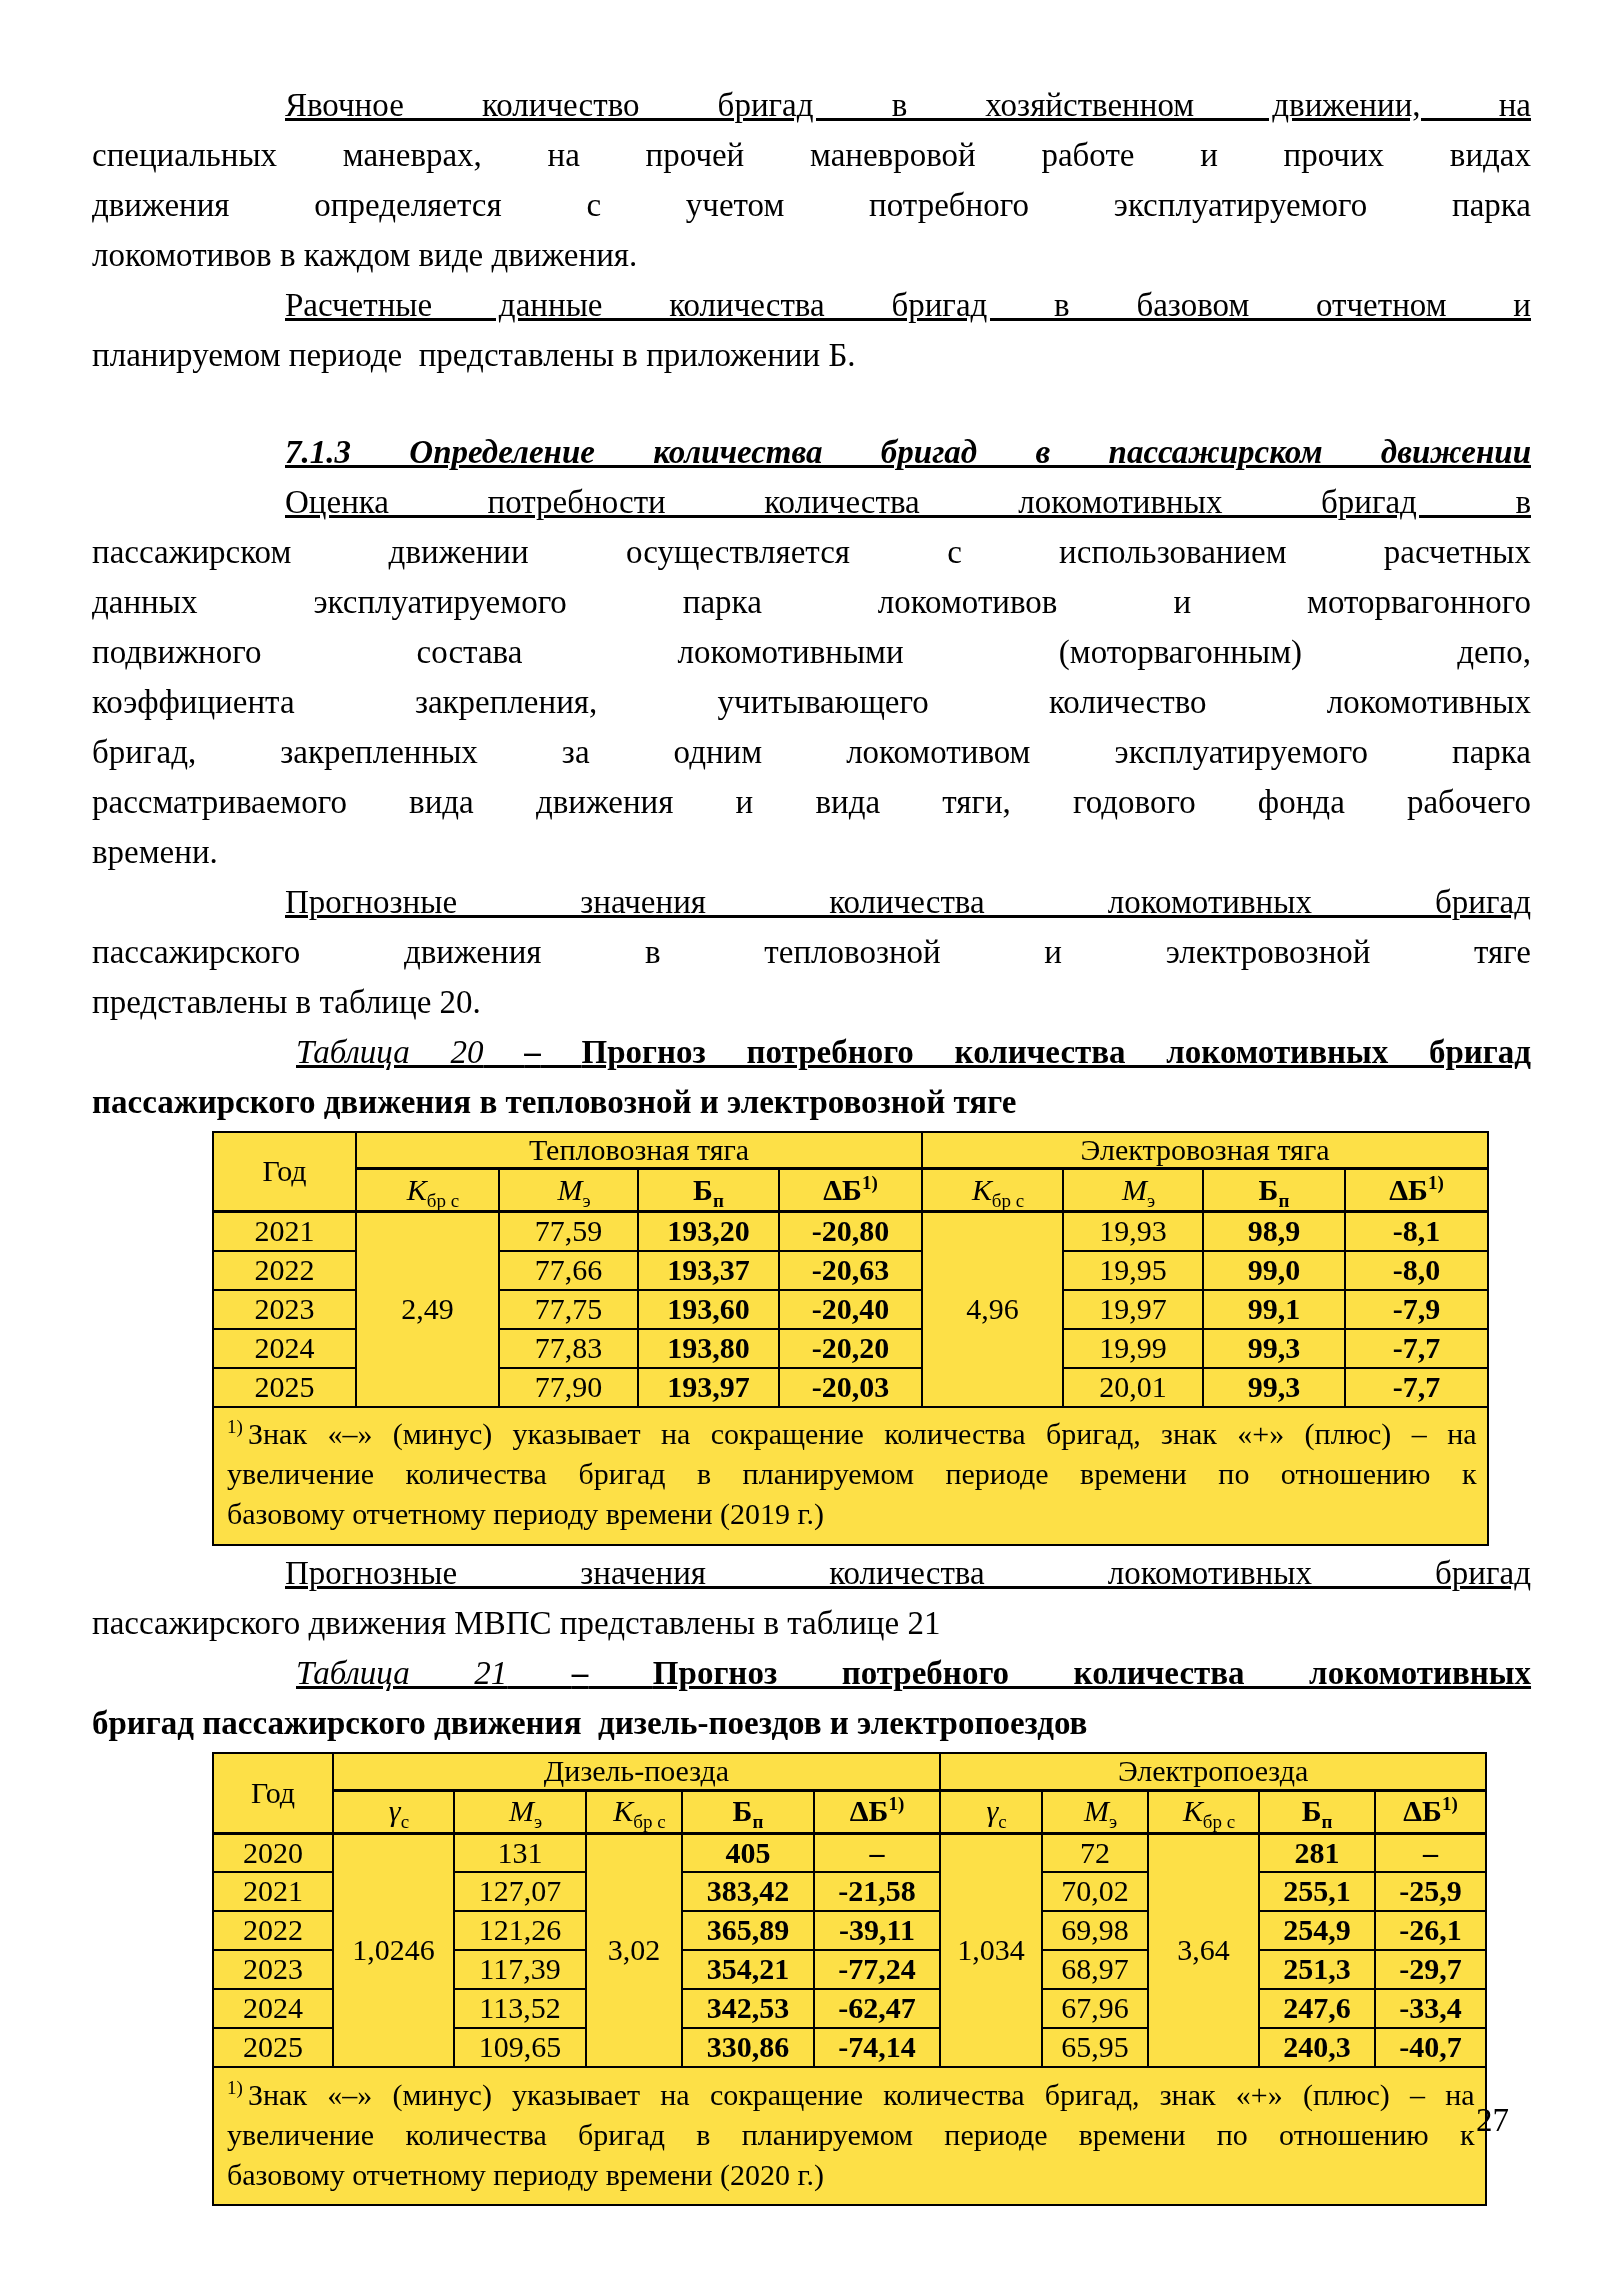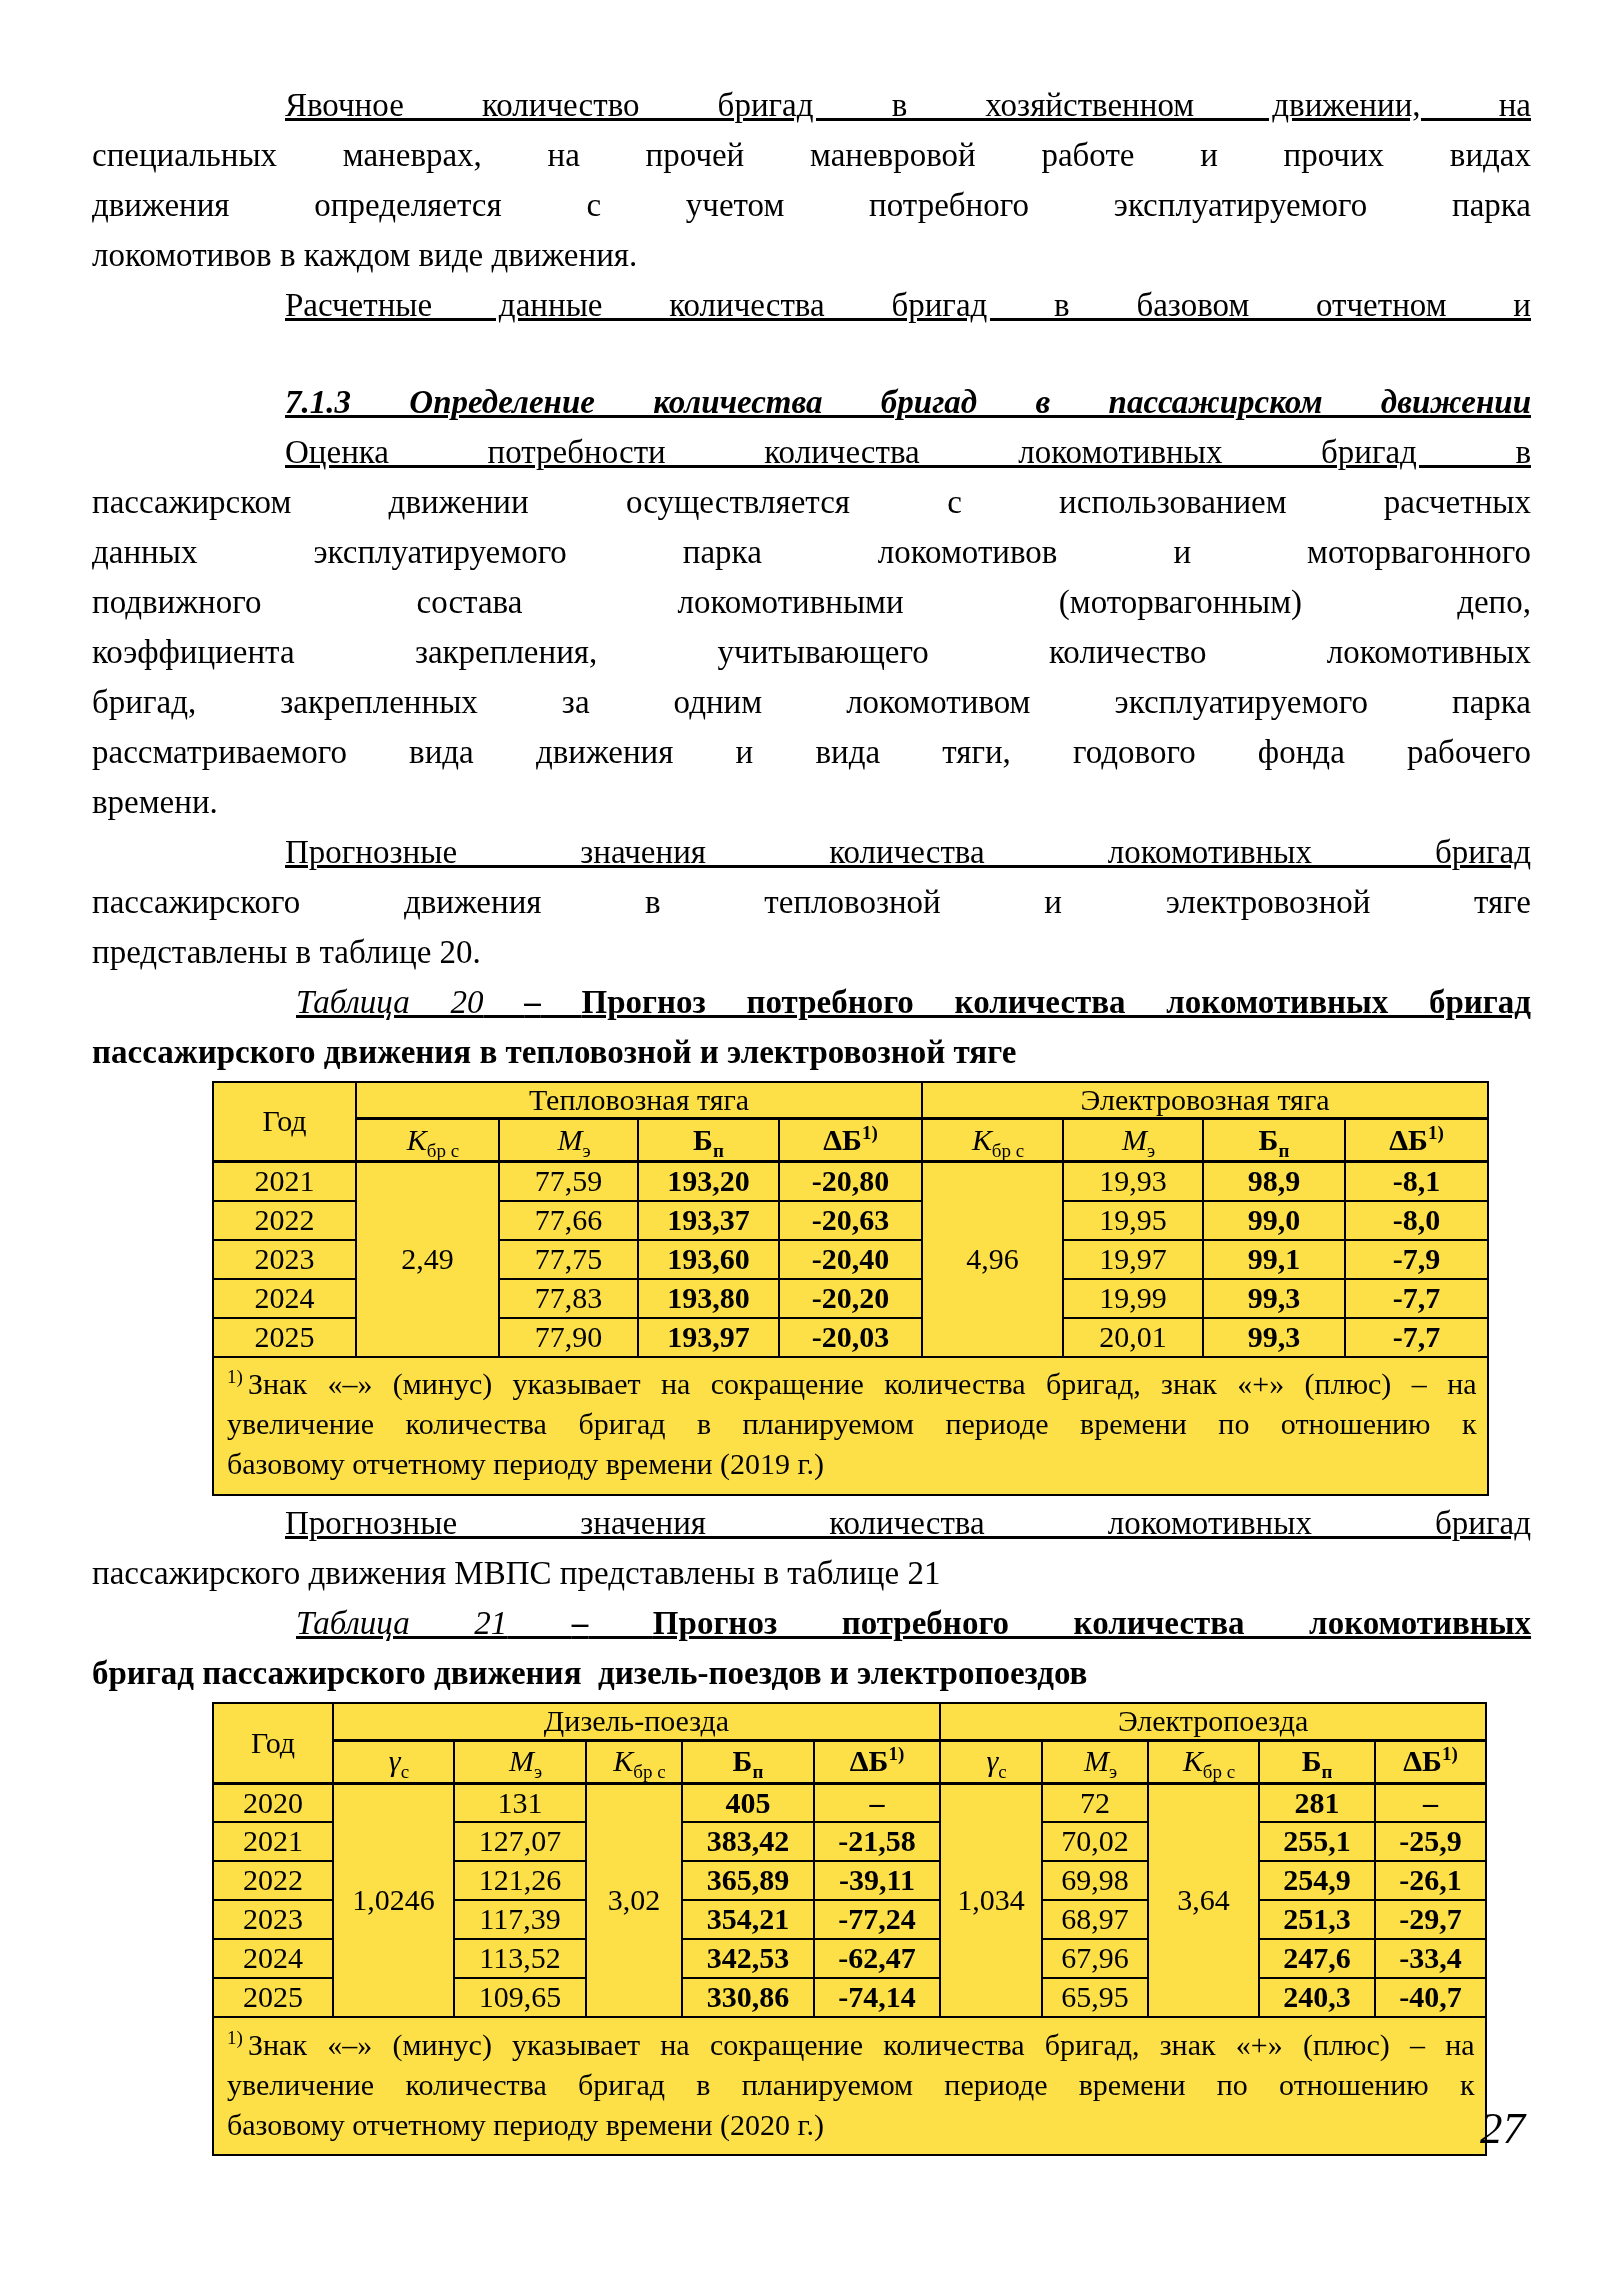--- a/index.html
+++ b/index.html
@@ -23,37 +23,38 @@
   tr.h1 td { height:37px; }
   tr.h2 td { height:43px; }
   tr.dr td { height:39px; }
   .bb5 { border-bottom-width:3.9px; }
   sub { font-size:19px; line-height:0; }
   sup { font-size:19px; line-height:0; }
   .fnc { padding:6.5px 10.5px 9.2px 13px; text-align:left; }
   .fn-ln { font-size:30px; line-height:40px; text-align:justify; text-align-last:justify; }
   .fn-ln.fn-last { text-align-last:auto; }
   .fnsup { margin-right:5.2px; }
-  .pageno { position:absolute; top:2102px; right:98px;
-            font-size:45px; font-style:italic; }
+  .pageno { position:absolute; top:2102px; right:114px;
+            font-size:33px; }
 </style>
 </head>
 <body>
 
 <div class="content">
 
   <div>
     <div class="ln jst ind">Явочное количество бригад в хозяйственном движении, на</div>
     <div class="ln jst">специальных маневрах, на прочей маневровой работе и прочих видах</div>
     <div class="ln jst">движения определяется с учетом потребного эксплуатируемого парка</div>
     <div class="ln">локомотивов в каждом виде движения.</div>
   </div>
 
   <div>
     <div class="ln jst ind">Расчетные данные количества бригад в базовом отчетном и</div>
+    <div class="ln">планируемом периоде&nbsp; представлены в приложении Б.</div>
   </div>
 
   <div class="ln jst ind heading">7.1.3 Определение количества бригад в пассажирском движении</div>
 
   <div>
     <div class="ln jst ind">Оценка потребности количества локомотивных бригад в</div>
     <div class="ln jst">пассажирском движении осуществляется с использованием расчетных</div>
     <div class="ln jst">данных эксплуатируемого парка локомотивов и моторвагонного</div>
     <div class="ln jst">подвижного состава локомотивными (моторвагонным) депо,</div>
     <div class="ln jst">коэффициента закрепления, учитывающего количество локомотивных</div>

